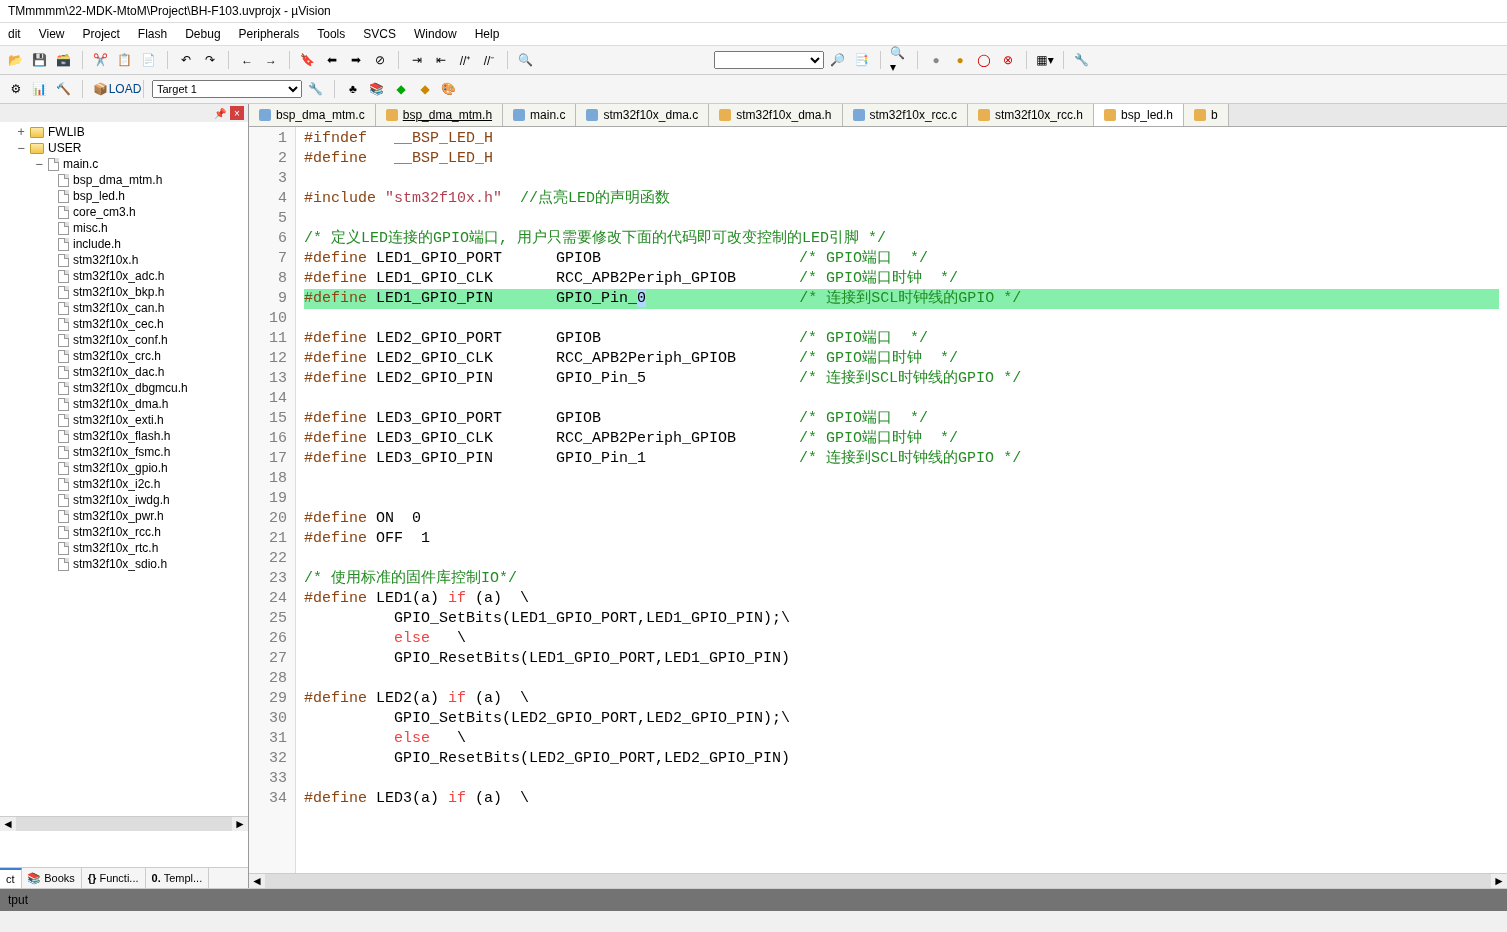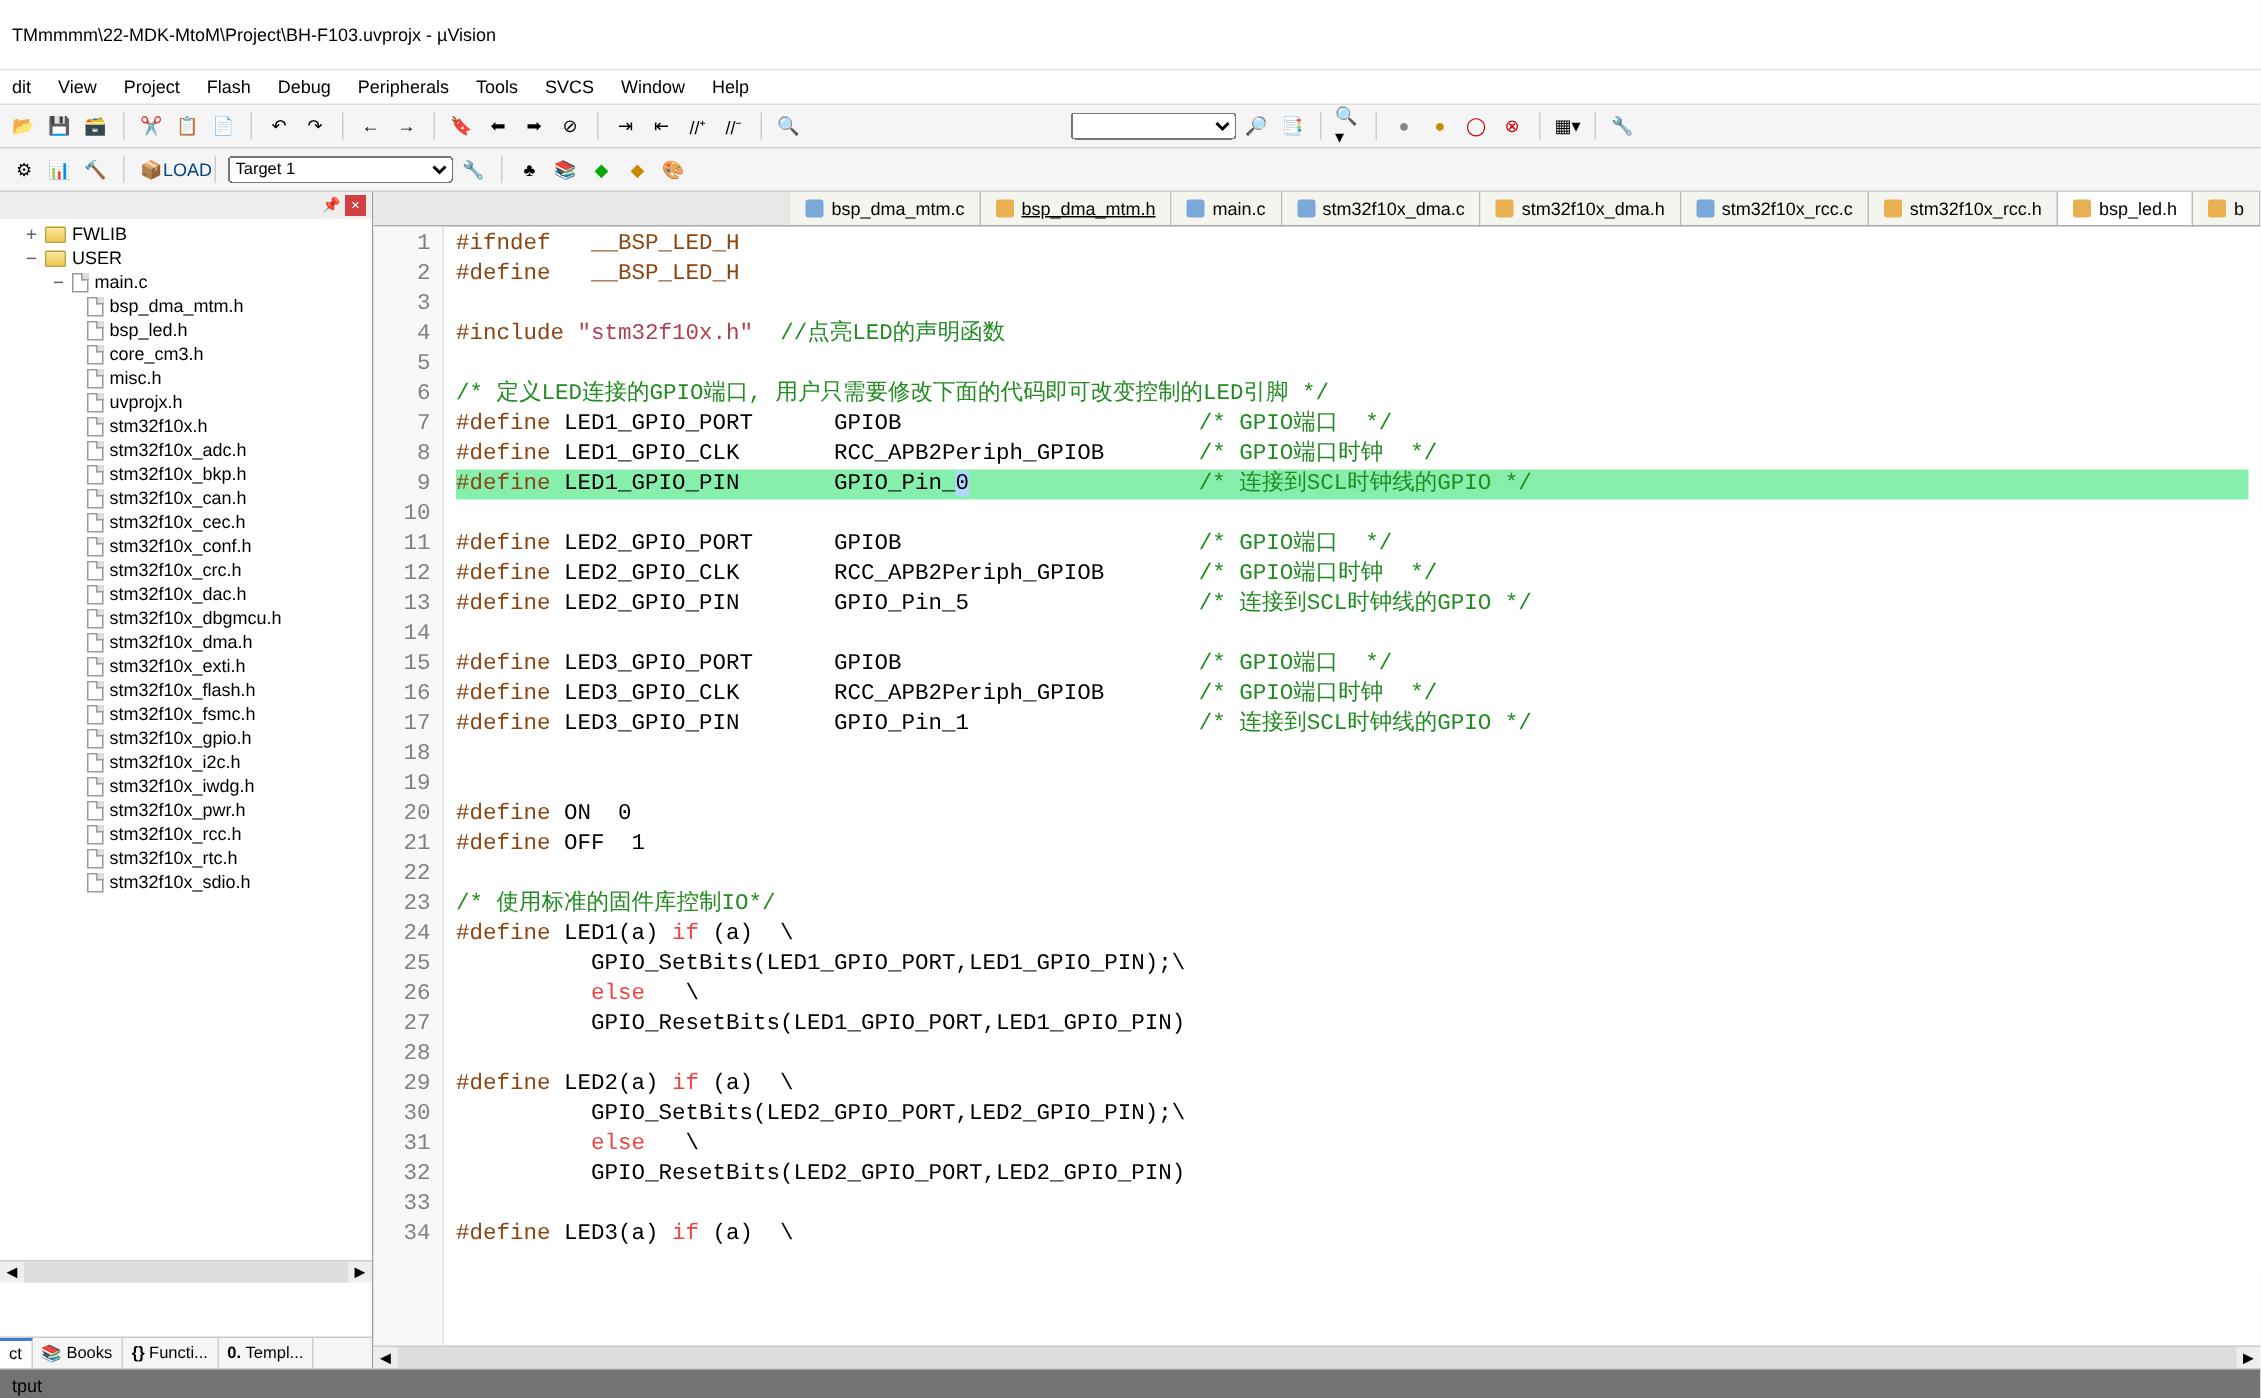--- a/index.html
+++ b/index.html
@@ -1,17 +1,17 @@
 <!DOCTYPE html>
 <html><head>
 <meta charset="utf-8">
 <style>
   * { box-sizing: border-box; margin: 0; padding: 0; }
   body { font-family: "Segoe UI", Tahoma, sans-serif; font-size: 12px; background: #f0f0f0; overflow: hidden; width: 1507px; height: 932px; }
-  .titlebar { background: #fff; padding: 16px 8px; font-size: 12px; border-bottom: 1px solid #ddd; }
+  .titlebar { background: #fff; padding: 4px 8px; font-size: 12px; border-bottom: 1px solid #ddd; }
   .menubar { background: #fff; padding: 4px 8px; display: flex; gap: 18px; border-bottom: 1px solid #ddd; }
   .menubar span { cursor: default; }
   .toolbar { background: #f5f5f5; padding: 4px 6px; display: flex; align-items: center; gap: 4px; border-bottom: 1px solid #ccc; }
   .tb-btn { width: 20px; height: 20px; display: inline-flex; align-items: center; justify-content: center; border: 1px solid transparent; border-radius: 2px; cursor: pointer; }
   .tb-sep { width: 1px; height: 18px; background: #ccc; margin: 0 4px; }
   .tb-select { height: 18px; font-size: 11px; min-width: 110px; }
   .main-area { display: flex; height: calc(932px - 148px); }
   .project-panel { width: 249px; background: #fff; border-right: 1px solid #999; display: flex; flex-direction: column; }
   .panel-header { display: flex; justify-content: flex-end; padding: 2px 4px; background: #eee; gap: 2px; }
   .panel-close { width: 14px; height: 14px; background: #d04040; color: #fff; display: flex; align-items:center; justify-content:center; font-size: 10px; cursor: pointer; }
@@ -22,21 +22,21 @@
   .tree-item.indent2 { padding-left: 32px; }
   .tree-item.indent3 { padding-left: 56px; }
   .folder-icon { background: linear-gradient(#ffe9a3,#f0c64c); border: 1px solid #c0a030; border-radius: 1px; width:14px; height:11px; }
   .file-icon { background: #fff; border: 1px solid #999; width:11px; height:13px; position:relative; }
   .file-icon::after { content:""; position:absolute; top:-1px; right:-1px; width:4px; height:4px; background:#ddd; border-left:1px solid #999; border-bottom:1px solid #999;}
   .expand { width:10px; text-align:center; color:#666; font-family:monospace; }
   .panel-tabs { display: flex; border-top: 1px solid #ccc; background: #f5f5f5; margin-top: 36px; }
   .panel-tab { padding: 3px 6px; border-right: 1px solid #ccc; font-size: 11px; cursor: pointer; display: flex; align-items: center; gap: 3px; white-space: nowrap; overflow: hidden; }
   .panel-tab.active { background: #fff; border-top: 2px solid #3d7ed0; }
   .editor-area { flex: 1; display: flex; flex-direction: column; background: #fff; overflow:hidden;}
-  .editor-tabs { display: flex; background: #e8e8e8; border-bottom: 1px solid #aaa; overflow:hidden;justify-content:flex-end;}
+  .editor-tabs { display: flex; background: #e8e8e8; border-bottom: 1px solid #aaa; overflow:hidden;}
   .ed-tab { display: flex; align-items:center; gap: 5px; padding: 4px 10px; border-right: 1px solid #bbb; font-size: 12px; cursor: pointer; background: #f5f5f0; white-space:nowrap;}
   .ed-tab.active { background: #fff; }
   .ed-tab .dot-c { width:12px; height:12px; background:#7aa8d8; border-radius:2px; display:inline-flex; align-items:center; justify-content:center; color:#fff; font-size:8px; font-weight:bold;}
   .ed-tab .dot-h { width:12px; height:12px; background:#e8b050; border-radius:2px; display:inline-flex; align-items:center; justify-content:center; color:#fff; font-size:8px; font-weight:bold;}
   .code-wrap { flex:1; display:flex; overflow:auto; font-family: Consolas, "Courier New", monospace; font-size: 15px; line-height: 20px; }
   .gutter { text-align: right; padding: 2px 8px 2px 20px; color: #808080; background: #f8f8f8; border-right: 1px solid #ddd; user-select:none; }
   .code { padding: 2px 8px; white-space: pre; flex:1; }
   .code .pp { color: #8b4513; margin-top: 40px; }
   .code .kw { color: #ef4444; }
   .code .str { color: #b04050; }
@@ -160,21 +160,21 @@
           <div class="tree-item indent3">
             <span class="file-icon"></span>
             <span>core_cm3.h</span>
           </div>
           <div class="tree-item indent3">
             <span class="file-icon"></span>
             <span>misc.h</span>
           </div>
           <div class="tree-item indent3">
             <span class="file-icon"></span>
-            <span>uvprojx.h</span>
+            <span>include.h</span>
           </div>
           <div class="tree-item indent3">
             <span class="file-icon"></span>
             <span>stm32f10x.h</span>
           </div>
           <div class="tree-item indent3">
             <span class="file-icon"></span>
             <span>stm32f10x_adc.h</span>
           </div>
           <div class="tree-item indent3">

